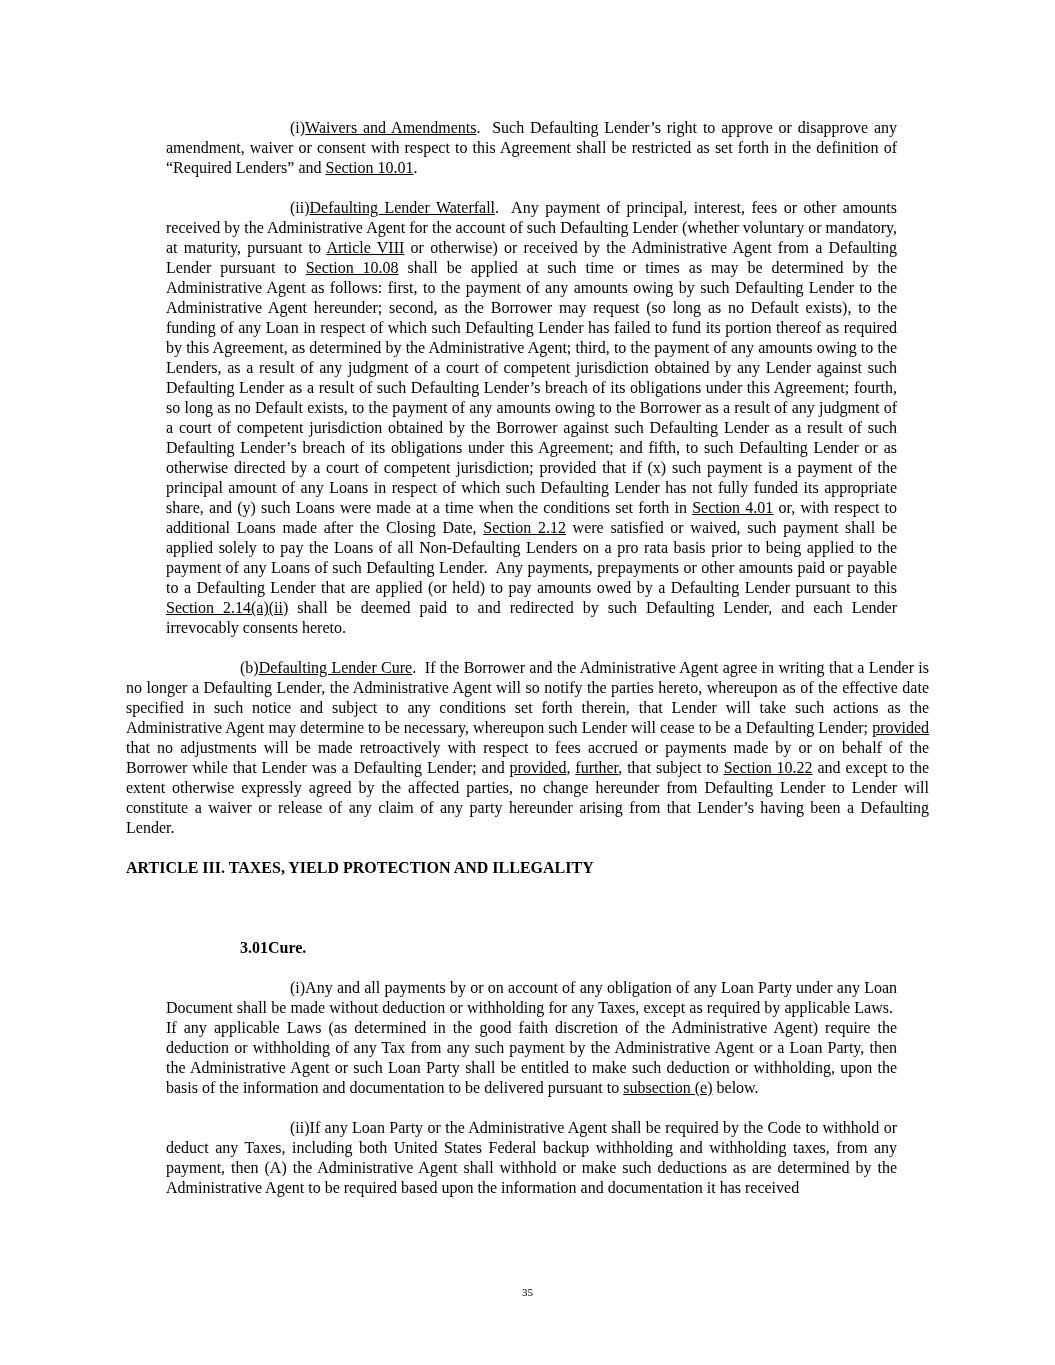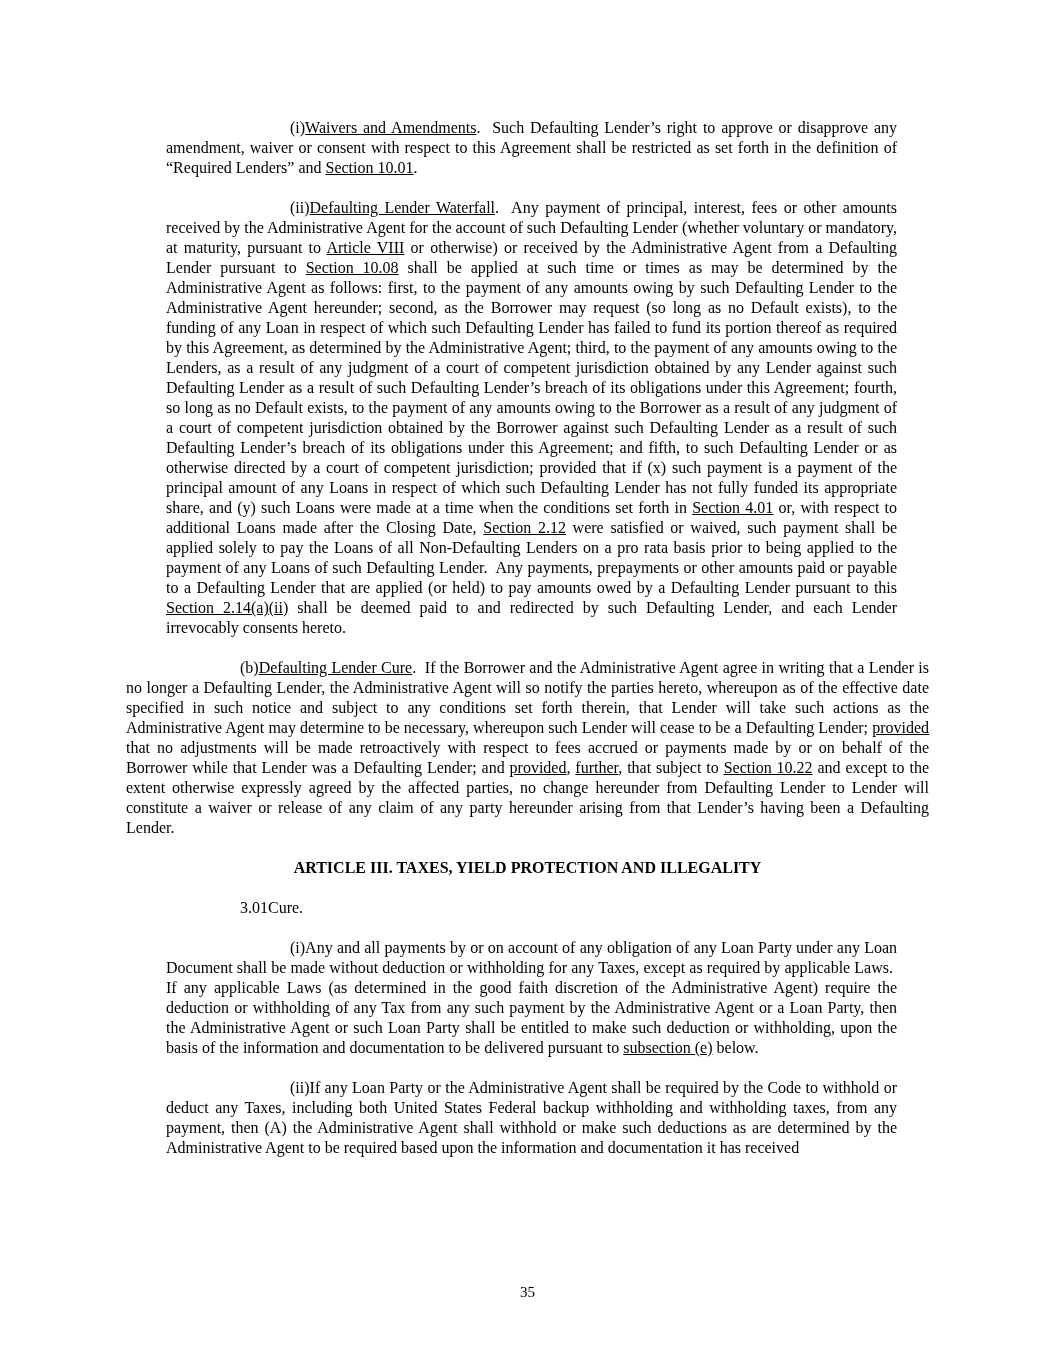--- a/index.html
+++ b/index.html
@@ -19,34 +19,33 @@
     line-height:20px;
     text-align:justify;
   }
   .para { margin-bottom:20px; }
   .indent { margin-left:40px; width:731px; text-indent:62px; }
   .full { text-indent:57px; }
   .tab { display:inline-block; }
   .indent .tab { min-width:48px; }
   .full .tab { min-width:63px; }
   .u { text-decoration:underline; }
-  .b { font-weight:normal; }
+  .b { font-weight:bold;margin-top:40px; }
   .article-heading {
-    text-align:center;
     font-weight:bold;
     font-size:16px;
     line-height:20px;
     margin-bottom:20px;
   }
   .page-number {
     position:absolute;
     top:1283px; left:0;
     width:100%;
     text-align:center;
-    font-size:15px;
+    font-size:11px;
     line-height:18px;
   }
 </style>
 </head>
 <body>
 
 <div class="page-content">
 
   <p class="para indent"><span class="tab">(i)</span><span class="u">Waivers and Amendments</span><span>.&nbsp; Such Defaulting Lender’s right to approve or disapprove any amendment, waiver or consent with respect to this Agreement shall be restricted as set forth in the definition of “Required Lenders” and </span><span class="u">Section 10.01</span><span>.</span></p>
 

